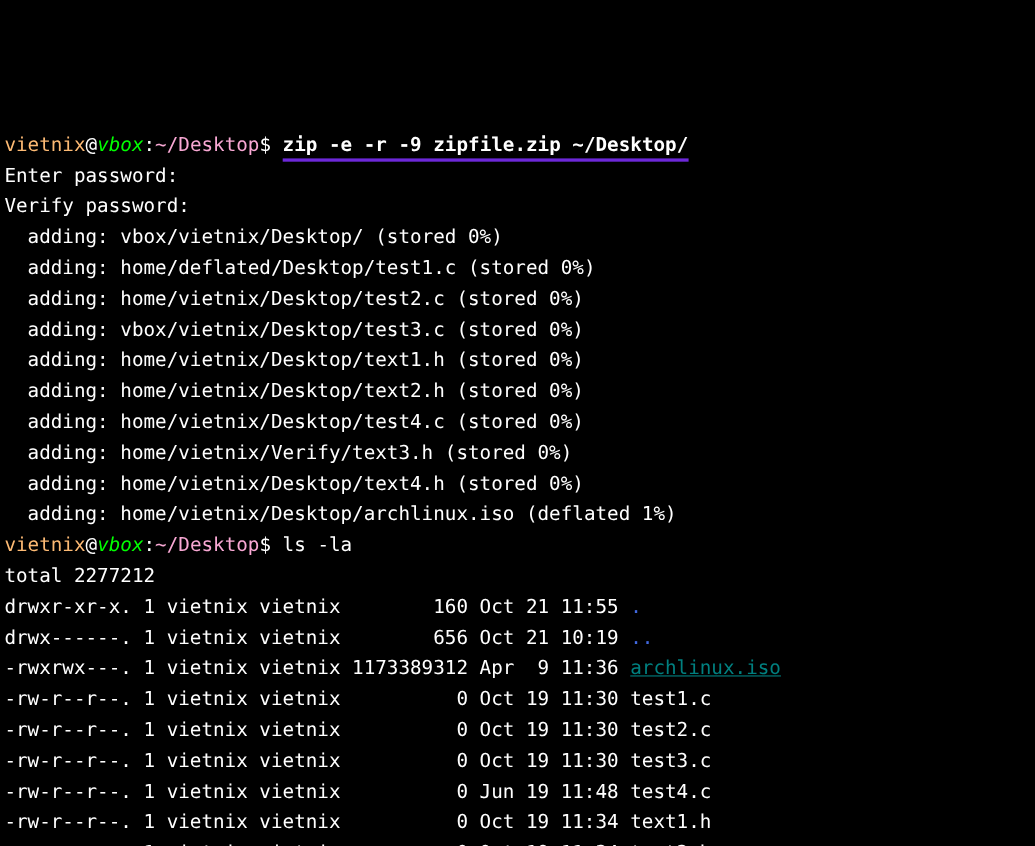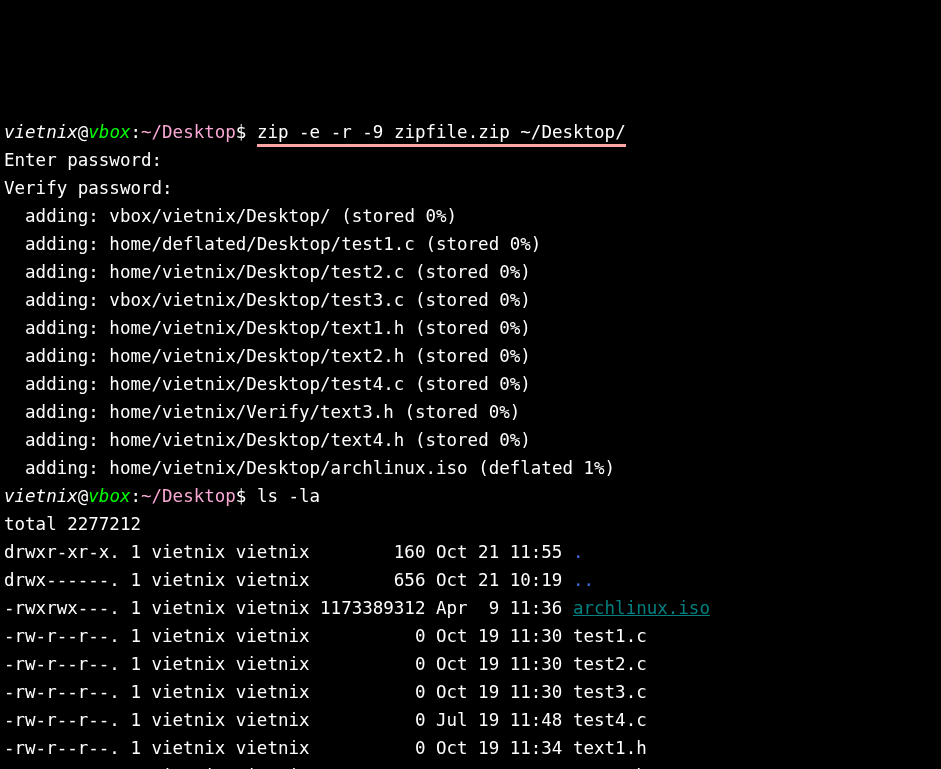--- a/index.html
+++ b/index.html
@@ -9,29 +9,29 @@
     font-family: "Menlo", "Consolas", "DejaVu Sans Mono", monospace;
     font-size: 17.5px;
     line-height: 1.6;
     color: #ffffff;
     width: 941px;
     height: 769px;
     box-sizing: border-box;
     overflow: hidden;
     white-space: pre;
   }
-  .c-user { color: #ffffff; font-style: italic; }
+  .c-user { color: #fdba74; }
   .c-host { color: #00ff00; font-style: italic; }
   .c-path { color: #f9a8d4; }
   .c-white { color: #ffffff; }
   .c-dot-blue { color: #4169e1; }
   .c-ddot-blue { color: #4169e1; }
   .c-archlinux { color: #008080; text-decoration: underline; }
 
-  .cmd-underline { border-bottom: 3px solid #fca5a5; padding-bottom: 2px; }
+  .cmd-underline { border-bottom: 3px solid #6d28d9; padding-bottom: 2px; font-weight: bold; }
 
   #terminal { white-space: pre; }
 </style>
 </head>
 <body>
 
 
 
 <div id="terminal"><span class="c-user">vietnix</span><span class="c-white">@</span><span class="c-host">vbox</span><span class="c-white">:</span><span class="c-path">~/Desktop</span><span class="c-white">$ </span><span class="c-white cmd-underline">zip -e -r -9 zipfile.zip ~/Desktop/</span>
 <span class="c-white">Enter password: </span>
@@ -47,21 +47,21 @@
 <span class="c-white">  adding: </span><span class="c-white">home/vietnix/Desktop/text4.h</span><span class="c-white"> (stored 0%)</span>
 <span class="c-white">  adding: </span><span class="c-white">home/vietnix/Desktop/archlinux.iso</span><span class="c-white"> (deflated 1%)</span>
 <span class="c-user">vietnix</span><span class="c-white">@</span><span class="c-host">vbox</span><span class="c-white">:</span><span class="c-path">~/Desktop</span><span class="c-white">$ </span><span class="c-white">ls -la</span>
 <span class="c-white">total 2277212</span>
 <span class="c-white">drwxr-xr-x. 1 vietnix vietnix        160 Oct 21 11:55 </span><span class="c-dot-blue">.</span>
 <span class="c-white">drwx------. 1 vietnix vietnix        656 Oct 21 10:19 </span><span class="c-ddot-blue">..</span>
 <span class="c-white">-rwxrwx---. 1 vietnix vietnix 1173389312 Apr  9 11:36 </span><span class="c-archlinux">archlinux.iso</span>
 <span class="c-white">-rw-r--r--. 1 vietnix vietnix          0 Oct 19 11:30 </span><span class="c-white">test1.c</span>
 <span class="c-white">-rw-r--r--. 1 vietnix vietnix          0 Oct 19 11:30 </span><span class="c-white">test2.c</span>
 <span class="c-white">-rw-r--r--. 1 vietnix vietnix          0 Oct 19 11:30 </span><span class="c-white">test3.c</span>
-<span class="c-white">-rw-r--r--. 1 vietnix vietnix          0 Jul 19 11:48 </span><span class="c-white">test4.c</span>
+<span class="c-white">-rw-r--r--. 1 vietnix vietnix          0 Jun 19 11:48 </span><span class="c-white">test4.c</span>
 <span class="c-white">-rw-r--r--. 1 vietnix vietnix          0 Oct 19 11:34 </span><span class="c-white">text1.h</span>
 <span class="c-white">-rw-r--r--. 1 vietnix vietnix          0 Oct 19 11:34 </span><span class="c-white">text2.h</span>
 
 
 
 </div>
 
 
 
 

